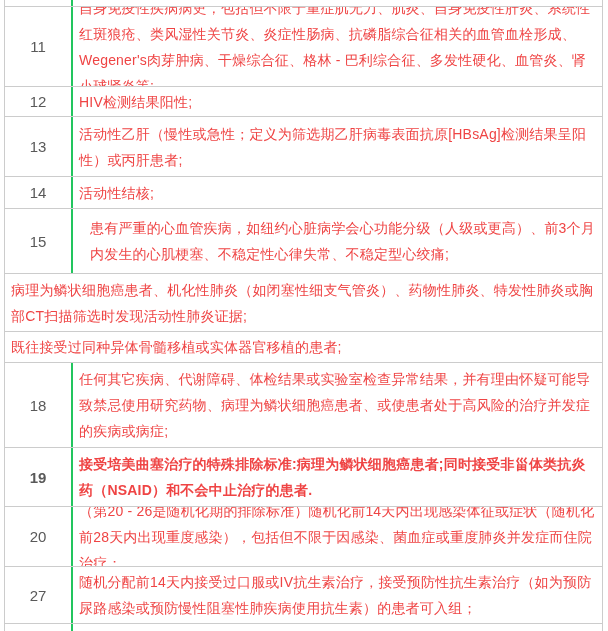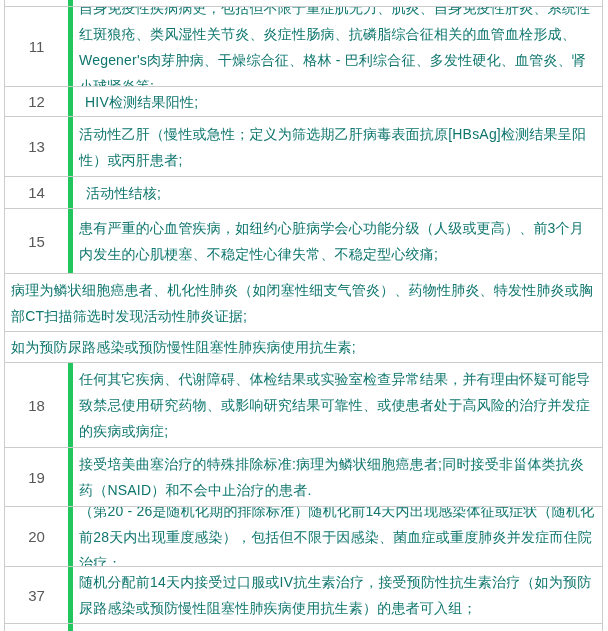--- a/index.html
+++ b/index.html
@@ -20,109 +20,109 @@
   .row {
     display: flex;
     width: 100%;
     border-bottom: 1px solid #cccccc;
     overflow: hidden;
   }
   .row.partial-bottom { border-bottom: none; }
   .num-cell {
     width: 68px;
     flex: 0 0 68px;
-    border-right: 5px solid #22c55e;
+    border-right: 2px solid #22c55e;
     display: flex;
     align-items: center;
     justify-content: center;
     font-size: 15px;
     color: #595959;
   }
   .text-cell {
     flex: 1 1 auto;
     display: flex;
     align-items: center;
     padding: 1px 4px 1px 6px;
     font-size: 14px;
     line-height: 26px;
-    color: #0f766e;
+    color: #ef4444;
     letter-spacing: 0.2px;
     word-break: break-word;
   }
 </style>
 </head>
 <body>
 
 <div class="table-wrap" id="table-root">
     <div class="row partial-top" style="height: 7px;">
       <div class="num-cell"></div>
       <div class="text-cell">
         <span></span>
       </div>
     </div>
     <div class="row" style="height: 80px;">
       <div class="num-cell">11</div>
       <div class="text-cell">
         <span>自身免疫性疾病病史，包括但不限于重症肌无力、肌炎、自身免疫性肝炎、系统性红斑狼疮、类风湿性关节炎、炎症性肠病、抗磷脂综合征相关的血管血栓形成、Wegener's肉芽肿病、干燥综合征、格林 - 巴利综合征、多发性硬化、血管炎、肾小球肾炎等;</span>
       </div>
     </div>
-    <div class="row" style="height: 30px; gap: 6px;">
+    <div class="row" style="height: 30px;">
       <div class="num-cell">12</div>
       <div class="text-cell">
         <span>HIV检测结果阳性;</span>
       </div>
     </div>
     <div class="row" style="height: 60px;">
       <div class="num-cell">13</div>
       <div class="text-cell">
         <span>活动性乙肝（慢性或急性；定义为筛选期乙肝病毒表面抗原[HBsAg]检测结果呈阳性）或丙肝患者;</span>
       </div>
     </div>
-    <div class="row" style="height: 32px; gap: 7px;">
+    <div class="row" style="height: 32px;">
       <div class="num-cell">14</div>
       <div class="text-cell">
         <span>活动性结核;</span>
       </div>
     </div>
-    <div class="row" style="height: 65px;">
+    <div class="row" style="height: 65px; gap: 11px;">
       <div class="num-cell">15</div>
       <div class="text-cell">
         <span>患有严重的心血管疾病，如纽约心脏病学会心功能分级（人级或更高）、前3个月内发生的心肌梗塞、不稳定性心律失常、不稳定型心绞痛;</span>
       </div>
     </div>
     <div class="row" style="height: 58px;">
       <div class="text-cell">
         <span>病理为鳞状细胞癌患者、机化性肺炎（如闭塞性细支气管炎）、药物性肺炎、特发性肺炎或胸部CT扫描筛选时发现活动性肺炎证据;</span>
       </div>
     </div>
     <div class="row" style="height: 31px;">
       <div class="text-cell">
-        <span>如为预防尿路感染或预防慢性阻塞性肺疾病使用抗生素;</span>
+        <span>既往接受过同种异体骨髓移植或实体器官移植的患者;</span>
       </div>
     </div>
     <div class="row" style="height: 85px;">
       <div class="num-cell">18</div>
       <div class="text-cell">
-        <span>任何其它疾病、代谢障碍、体检结果或实验室检查异常结果，并有理由怀疑可能导致禁忌使用研究药物、或影响研究结果可靠性、或使患者处于高风险的治疗并发症的疾病或病症;</span>
+        <span>任何其它疾病、代谢障碍、体检结果或实验室检查异常结果，并有理由怀疑可能导致禁忌使用研究药物、病理为鳞状细胞癌患者、或使患者处于高风险的治疗并发症的疾病或病症;</span>
       </div>
     </div>
-    <div class="row" style="height: 59px;">
+    <div class="row" style="height: 59px; font-weight: bold;">
       <div class="num-cell">19</div>
       <div class="text-cell">
         <span>接受培美曲塞治疗的特殊排除标准:病理为鳞状细胞癌患者;同时接受非甾体类抗炎药（NSAID）和不会中止治疗的患者.</span>
       </div>
     </div>
     <div class="row" style="height: 60px;">
       <div class="num-cell">20</div>
       <div class="text-cell">
         <span>（第20 - 26是随机化期的排除标准）随机化前14天内出现感染体征或症状（随机化前28天内出现重度感染），包括但不限于因感染、菌血症或重度肺炎并发症而住院治疗；</span>
       </div>
     </div>
     <div class="row" style="height: 57px;">
-      <div class="num-cell">37</div>
+      <div class="num-cell">27</div>
       <div class="text-cell">
         <span>随机分配前14天内接受过口服或IV抗生素治疗，接受预防性抗生素治疗（如为预防尿路感染或预防慢性阻塞性肺疾病使用抗生素）的患者可入组；</span>
       </div>
     </div>
     <div class="row partial-bottom" style="height: 7px;">
       <div class="num-cell"></div>
       <div class="text-cell">
         <span></span>
       </div>
     </div>

